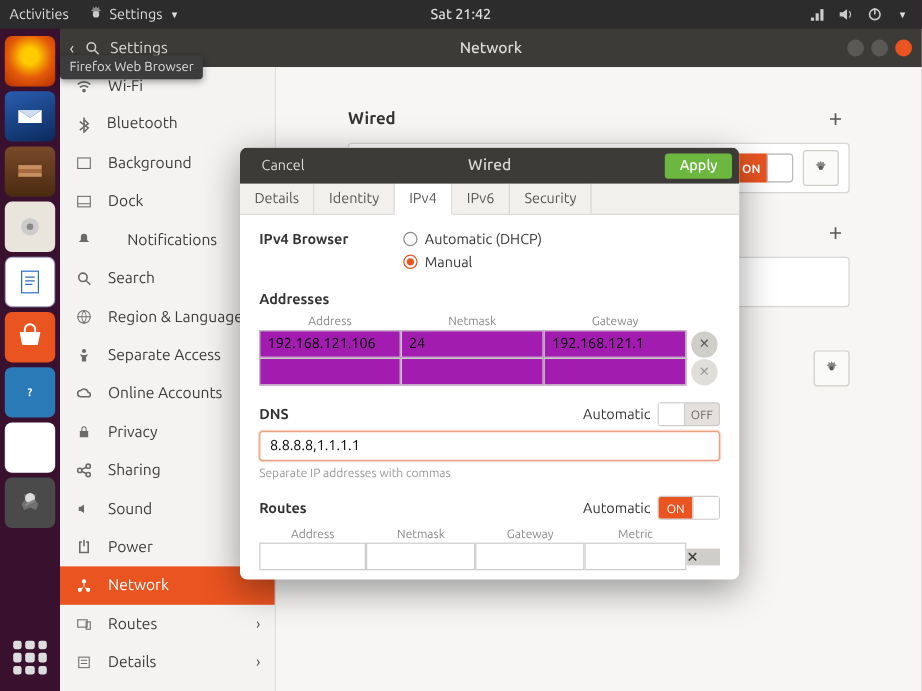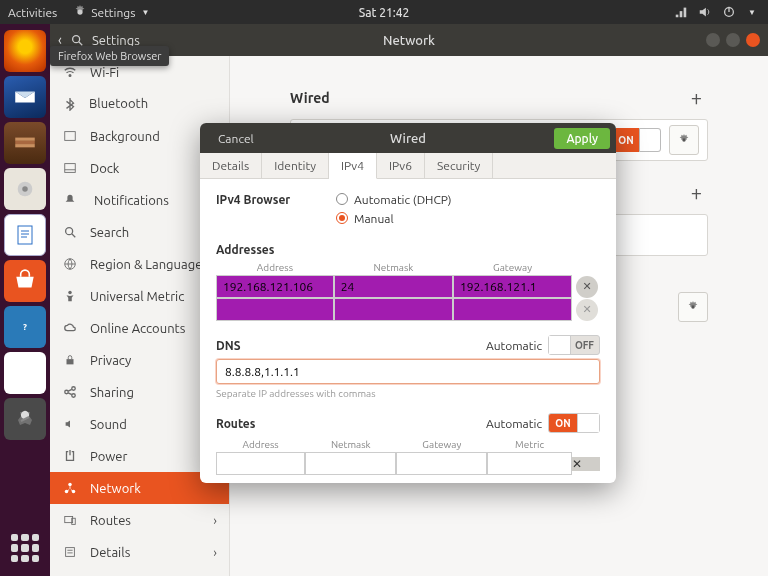--- a/index.html
+++ b/index.html
@@ -87,21 +87,21 @@
   .addr-table { width: 100%; border-collapse: collapse; margin-bottom: 14px; }
   .addr-table th { font-weight: normal; font-size: 10px; color: #888; padding: 2px; }
   .addr-table td { padding: 0; }
   .addr-table input { width: 100%; border: 1px solid #ccc; padding: 4px 6px; font-size: 12px; background: #a21caf; }
   .addr-table .del-btn { width: 22px; height: 22px; border: none; background: #d0cec9; color: #555; border-radius: 50%; cursor: pointer; display: flex; align-items: center; justify-content: center; margin-left: 4px; font-size: 11px; }
   .addr-table tr:nth-child(3) .del-btn { background: #e0ded9; color: #999; }
   
   .dns-input { width: 100%; border: 1px solid #e9a383; padding: 5px 8px; font-size: 12px; border-radius: 3px; outline: none; box-shadow: 0 0 0 1px rgba(233, 84, 32, 0.25); }
   .hint { font-size: 10px; color: #999; margin-top: 4px; margin-bottom: 14px; }
   
-  .small-switch { width: 52px; height: 20px; background: #e4e1dd; border: 1px solid #ccc; border-radius: 3px; position: relative; font-size: 10px; font-weight: bold; display: flex; align-items: center; }
+  .small-switch { width: 52px; height: 20px; background: #e4e1dd; border: 1px solid #ccc; border-radius: 3px; position: relative; font-size: 10px; font-weight: normal; display: flex; align-items: center; }
   .small-switch.off .lab { margin-left: auto; padding: 0 5px; color: #666; }
   .small-switch.off .h { position: absolute; left: 0; width: 22px; height: 100%; background: #fff; border-right: 1px solid #ccc; }
   .small-switch.on .lab { position: absolute; left: 0; width: 28px; height: 100%; background: #e95420; color: #fff; display: flex; align-items: center; justify-content: center; border-radius: 2px 0 0 2px; }
   .small-switch.on .h { position: absolute; right: 0; width: 22px; height: 100%; background: #fff; border-left: 1px solid #ccc; }
   
   .routes-table { width: 100%; border-collapse: collapse; }
   .routes-table th { font-weight: normal; font-size: 10px; color: #888; padding: 2px; }
   .routes-table td input { width: 100%; border: 1px solid #ccc; padding: 4px; font-size: 12px; }
   
   svg { display: block; }
@@ -260,21 +260,21 @@
             <span class="si-icon">
               <svg viewBox="0 0 16 16" width="14" height="14" fill="none" stroke="currentColor">
                 <rect x="2" y="3" width="12" height="10"></rect>
                 <line x1="2" y1="10" x2="14" y2="10"></line>
               </svg>
             </span>
             <span>Dock</span>
           </span>
         </div>
         <div class="sidebar-item">
-          <span style="display: flex; align-items: center; gap: 16px;">
+          <span style="display: flex; align-items: center; gap: 28px;">
             <span class="si-icon">
               <svg viewBox="0 0 16 16" width="14" height="14" fill="currentColor">
                 <path d="M8 2a3 3 0 013 3v3l2 2H3l2-2V5a3 3 0 013-3z"></path>
               </svg>
             </span>
             <span>Notifications</span>
           </span>
         </div>
         <div class="sidebar-item">
           <span style="display: flex; align-items: center; gap: 12px;">
@@ -299,21 +299,21 @@
           </span>
         </div>
         <div class="sidebar-item">
           <span style="display: flex; align-items: center; gap: 12px;">
             <span class="si-icon">
               <svg viewBox="0 0 16 16" width="14" height="14" fill="currentColor">
                 <circle cx="8" cy="4" r="2"></circle>
                 <path d="M4 7l4 1 4-1-2 3v4H6v-4z"></path>
               </svg>
             </span>
-            <span>Universal Metric</span>
+            <span>Separate Access</span>
           </span>
         </div>
         <div class="sidebar-item">
           <span style="display: flex; align-items: center; gap: 12px;">
             <span class="si-icon">
               <svg viewBox="0 0 16 16" width="14" height="14" fill="none" stroke="currentColor" stroke-width="1.5">
                 <path d="M5 11a3 3 0 110-6 4 4 0 017 2 2 2 0 110 4z"></path>
               </svg>
             </span>
             <span>Online Accounts</span>

